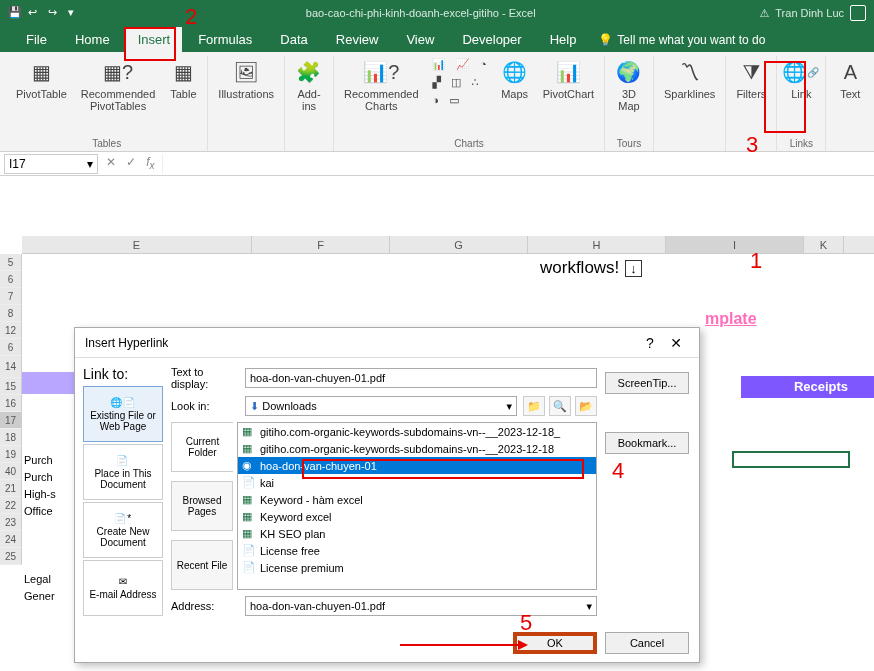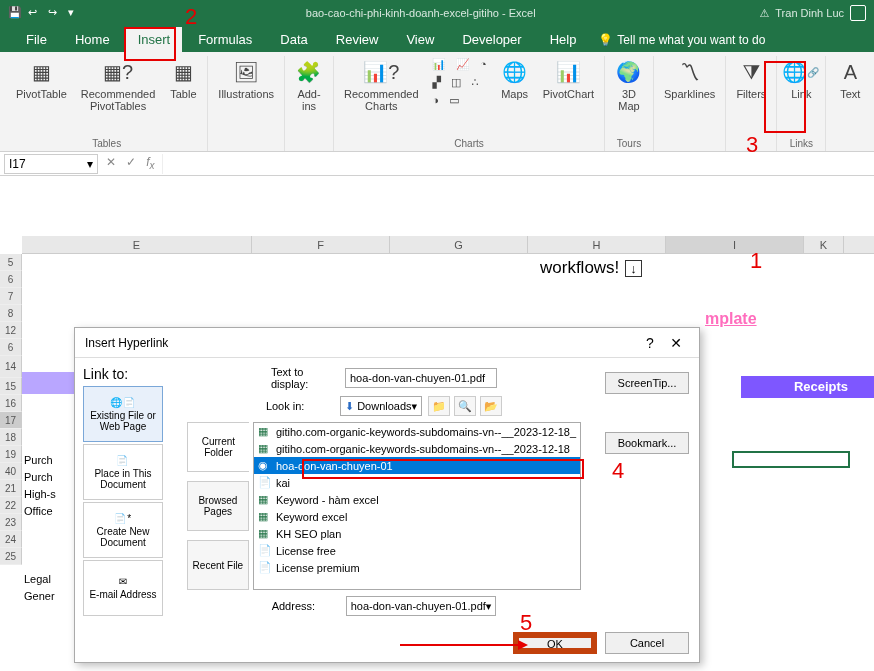--- a/index.html
+++ b/index.html
@@ -49,39 +49,39 @@
   
   .dialog { position: absolute; top: 327px; left: 74px; width: 626px; height: 336px; background: #fff; border: 1px solid #aaa; box-shadow: 3px 3px 8px rgba(0,0,0,0.25); }
   .dlg-title { height: 30px; border-bottom: 1px solid #ddd; display: flex; align-items: center; padding: 0 10px; font-size: 12px; }
   .dlg-title .sp { flex: 1; }
   .dlg-title .winbtn { width: 26px; text-align: center; font-size: 14px; cursor: pointer; }
   .dlg-body { display: flex; padding: 8px; gap: 8px; height: 266px; }
   .linkto-col { width: 80px; }
   .linkto-lbl { font-size: 14px; margin-bottom: 4px; }
   .linkto-item { border: 1px solid #ccc; height: 56px; margin-bottom: 2px; font-size: 10px; text-align: center; display: flex; flex-direction: column; align-items: center; justify-content: center; gap: 2px; cursor: pointer; padding: 2px; }
   .linkto-item.active { background: #e8f0fa; border-color: #7aa7d8; }
-  .mid-col { flex: 1; display: flex; flex-direction: column; gap: 6px; align-items: center; }
+  .mid-col { flex: 1; display: flex; flex-direction: column; gap: 6px; }
   .row-f { display: flex; align-items: center; gap: 6px; font-size: 11px; }
   .row-f label { width: 68px; text-align: left; }
   .row-f input, .row-f .combo { flex: 1; border: 1px solid #aaa; height: 20px; padding: 0 4px; font-size: 11px; }
   .combo { display: flex; align-items: center; justify-content: space-between; background: #fff; }
   .toolicons { display: flex; gap: 4px; }
   .toolicons .ti { width: 22px; height: 20px; border: 1px solid #ccc; background: #f6f6f6; display: flex; align-items: center; justify-content: center; font-size: 11px; }
   .browse-row { display: flex; gap: 4px; flex: 1; min-height: 0; }
   .browse-tabs { width: 62px; display: flex; flex-direction: column; gap: 9px; }
   .btab { flex: 1; border: 1px solid #ccc; font-size: 10px; display: flex; align-items: center; justify-content: center; text-align: center; padding: 2px; cursor: pointer; background: #f6f6f6; }
   .btab.active { background: #fff; border-right: none; }
   .filelist { flex: 1; border: 1px solid #aaa; overflow: auto; background: #fff; }
   .fitem { height: 17px; display: flex; align-items: center; gap: 4px; padding: 0 4px; font-size: 11px; cursor: pointer; white-space: nowrap; }
   .fitem .fico { width: 14px; height: 14px; flex-shrink: 0; }
   .fitem.sel { background: #0078d7; color: #fff; }
   .right-col { width: 86px; display: flex; flex-direction: column; gap: 6px; align-items: flex-start; }
   .dlg-btn { width: 84px; height: 22px; border: 1px solid #aaa; background: #f0f0f0; font-size: 11px; cursor: pointer; }
   .dlg-foot { position: absolute; bottom: 8px; right: 10px; display: flex; gap: 8px; }
-  .dlg-foot .dlg-btn.primary { border: 6px solid #c2410c; }
+  .dlg-foot .dlg-btn.primary { border: 4px solid #c2410c; }
 
   
   .redbox { position: absolute; border: 2px solid #e60000; pointer-events: none; }
   .rednum { position: absolute; color: #e60000; font-size: 22px; font-weight: 400; font-family: Arial; pointer-events: none; }
   .redarrow { position: absolute; pointer-events: none; }
 </style>
 </head>
 <body>
 
 <div class="titlebar">

